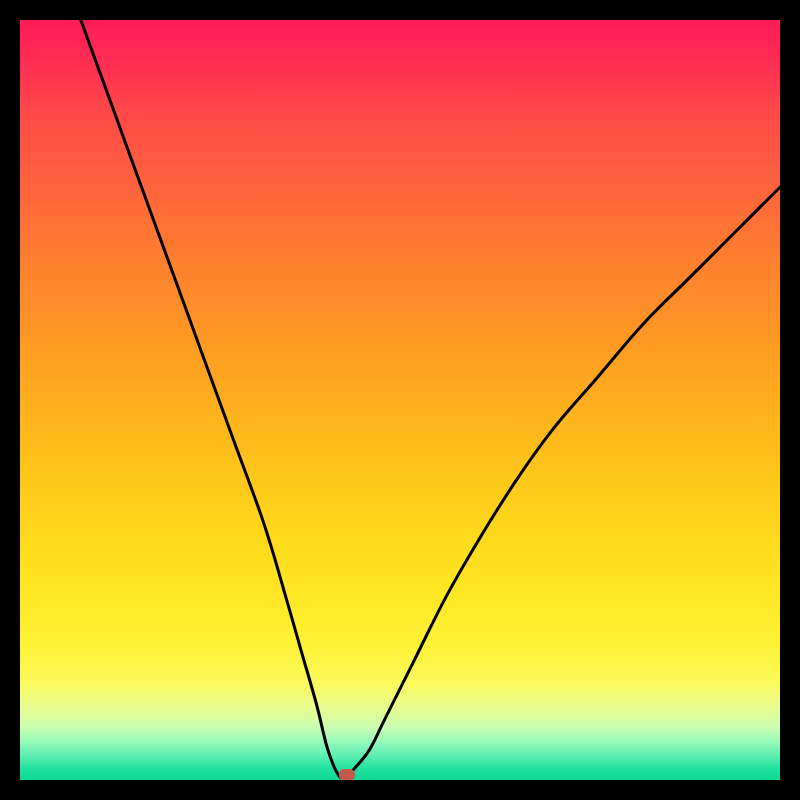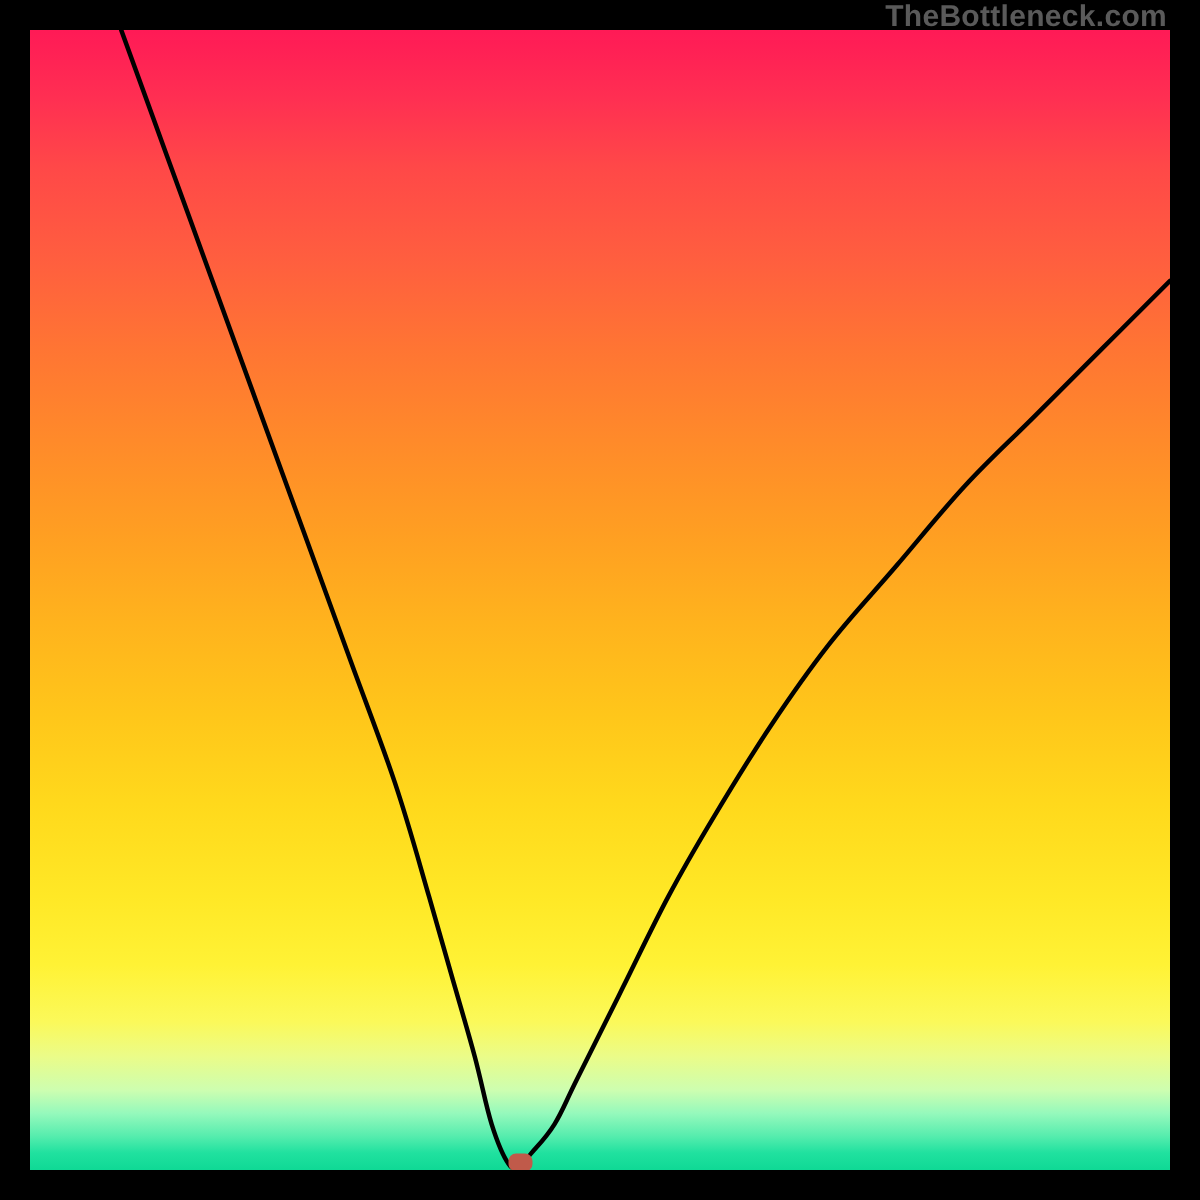--- a/index.html
+++ b/index.html
@@ -100,14 +100,13 @@
     </svg>
 
     <div id="marker" class="marker" style="left: 326.8px; top: 754.68px; background: rgb(192, 90, 74);"></div>
   </div>
 
   <div class="border-left"></div>
   <div class="border-right"></div>
   <div class="border-top"></div>
   <div class="border-bottom"></div>
 
-  <div class="watermark">TheBottleneck.com</div>
 </div>
 
 </body></html>

